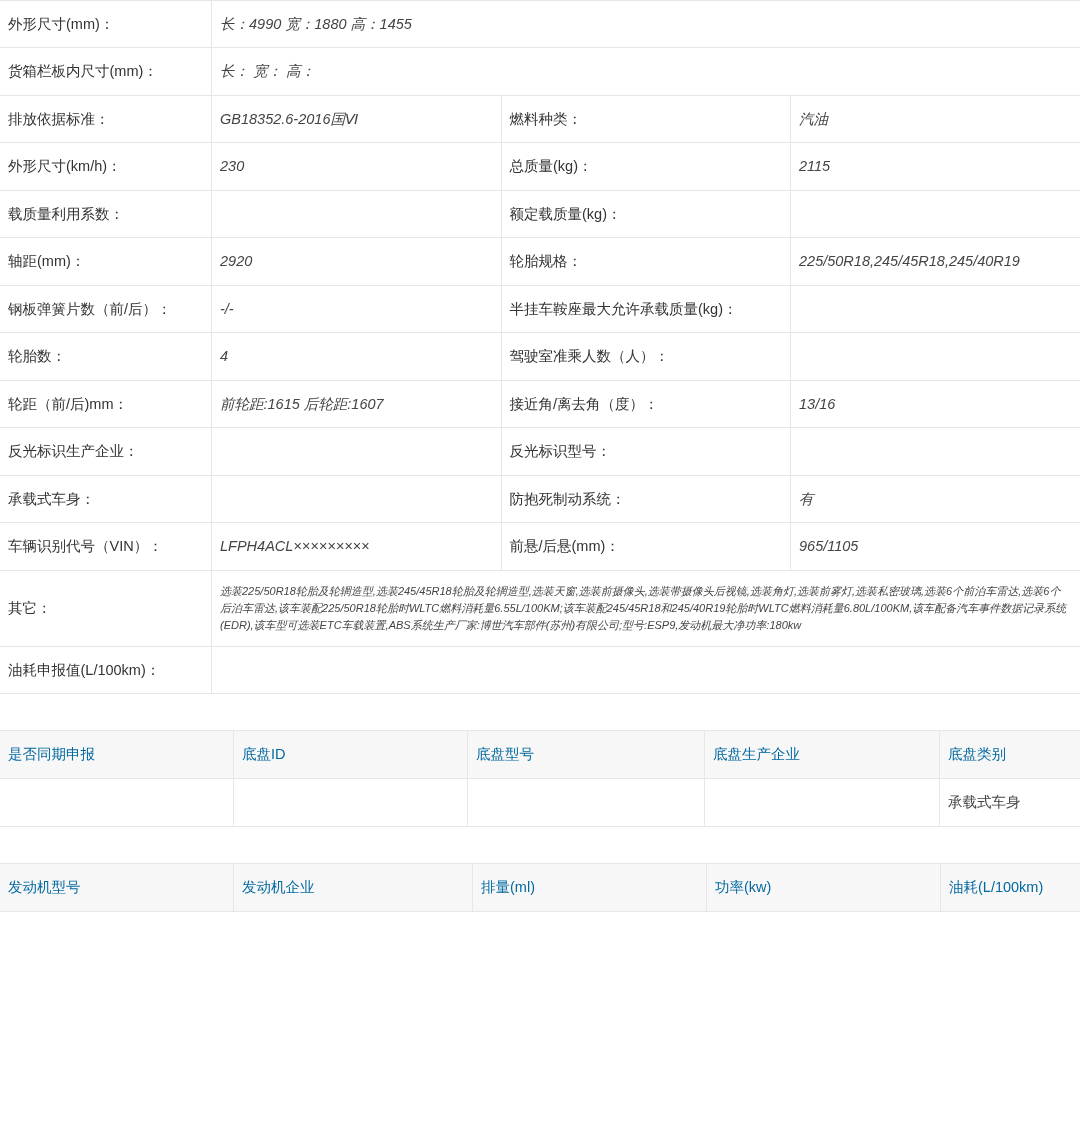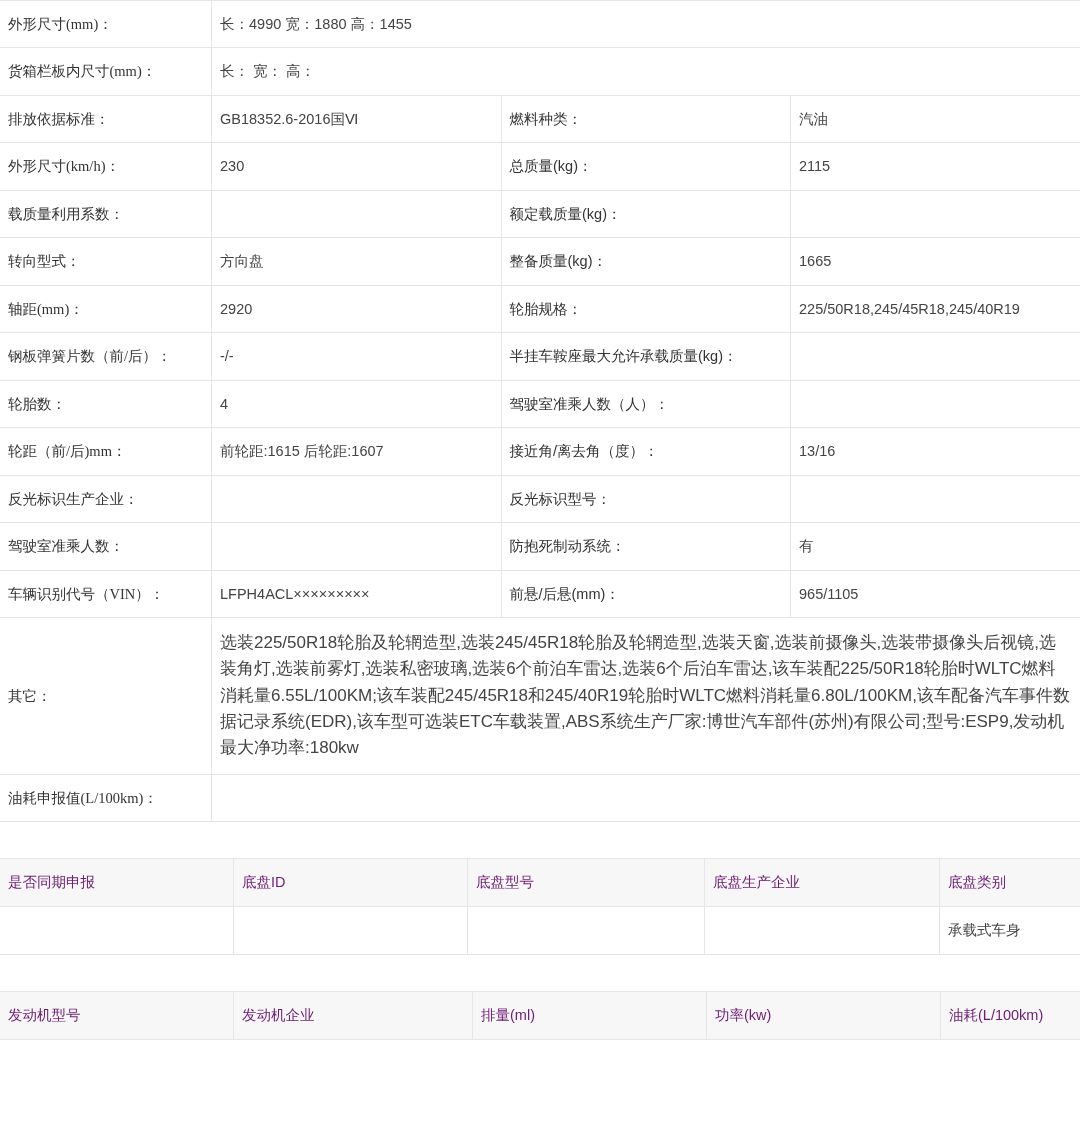--- a/index.html
+++ b/index.html
@@ -34,29 +34,30 @@
     border-right: none;
   }
   .spec-table tr:first-child td {
     border-top: 1px solid #e6e6e6;
   }
   .label-cell {
     color: #333333;
   }
   .value-cell {
     color: #444444;
-  }
-  .c1 { width: 193px; font-family: Liberation Serif, serif; }
+    font-style: italic;
+  }
+  .c1 { width: 193px; }
   .c2 { width: 341px; margin-top: 29px; }
   .c3 { width: 200px; }
   .c4 { width: 346px; border-radius: 13px; }
 
   .other-text {
     line-height: 1.75;
-    font-size: 17px;
+    font-size: 11px;
     color: #444;
     word-break: break-all;
   }
 
   .gap {
     height: 36px;
     background: #ffffff;
   }
 
   .sub-table {
@@ -65,21 +66,21 @@
     table-layout: fixed;
   }
   .sub-table th {
     background: #f7f7f7;
     font-weight: normal;
     text-align: left;
     padding: 14px 10px 14px 8px;
     border-top: 1px solid #e6e6e6;
     border-bottom: 1px solid #e6e6e6;
     border-right: 1px solid #e6e6e6;
-    color: #701a75;
+    color: #0369a1;
   }
   .sub-table td {
     padding: 14px 10px 14px 8px;
     border-bottom: 1px solid #e6e6e6;
     border-right: 1px solid #e6e6e6;
     color: #444;
     vertical-align: middle;
   }
   .sub-table th:last-child,
   .sub-table td:last-child {
@@ -125,26 +126,20 @@
         <td class="c3 label-cell">总质量(kg)：</td>
         <td class="c4 value-cell">2115</td>
       </tr>
       <tr>
         <td class="c1 label-cell">载质量利用系数：</td>
         <td class="c2 value-cell"></td>
         <td class="c3 label-cell">额定载质量(kg)：</td>
         <td class="c4 value-cell"></td>
       </tr>
       <tr>
-        <td class="c1 label-cell">转向型式：</td>
-        <td class="c2 value-cell">方向盘</td>
-        <td class="c3 label-cell">整备质量(kg)：</td>
-        <td class="c4 value-cell">1665</td>
-      </tr>
-      <tr>
         <td class="c1 label-cell">轴距(mm)：</td>
         <td class="c2 value-cell">2920</td>
         <td class="c3 label-cell">轮胎规格：</td>
         <td class="c4 value-cell">225/50R18,245/45R18,245/40R19</td>
       </tr>
       <tr>
         <td class="c1 label-cell">钢板弹簧片数（前/后）：</td>
         <td class="c2 value-cell">-/-</td>
         <td class="c3 label-cell">半挂车鞍座最大允许承载质量(kg)：</td>
         <td class="c4 value-cell"></td>
@@ -161,21 +156,21 @@
         <td class="c3 label-cell">接近角/离去角（度）：</td>
         <td class="c4 value-cell">13/16</td>
       </tr>
       <tr>
         <td class="c1 label-cell">反光标识生产企业：</td>
         <td class="c2 value-cell"></td>
         <td class="c3 label-cell">反光标识型号：</td>
         <td class="c4 value-cell"></td>
       </tr>
       <tr>
-        <td class="c1 label-cell">驾驶室准乘人数：</td>
+        <td class="c1 label-cell">承载式车身：</td>
         <td class="c2 value-cell"></td>
         <td class="c3 label-cell">防抱死制动系统：</td>
         <td class="c4 value-cell">有</td>
       </tr>
       <tr>
         <td class="c1 label-cell">车辆识别代号（VIN）：</td>
         <td class="c2 value-cell">LFPH4ACL×××××××××</td>
         <td class="c3 label-cell">前悬/后悬(mm)：</td>
         <td class="c4 value-cell">965/1105</td>
       </tr>

